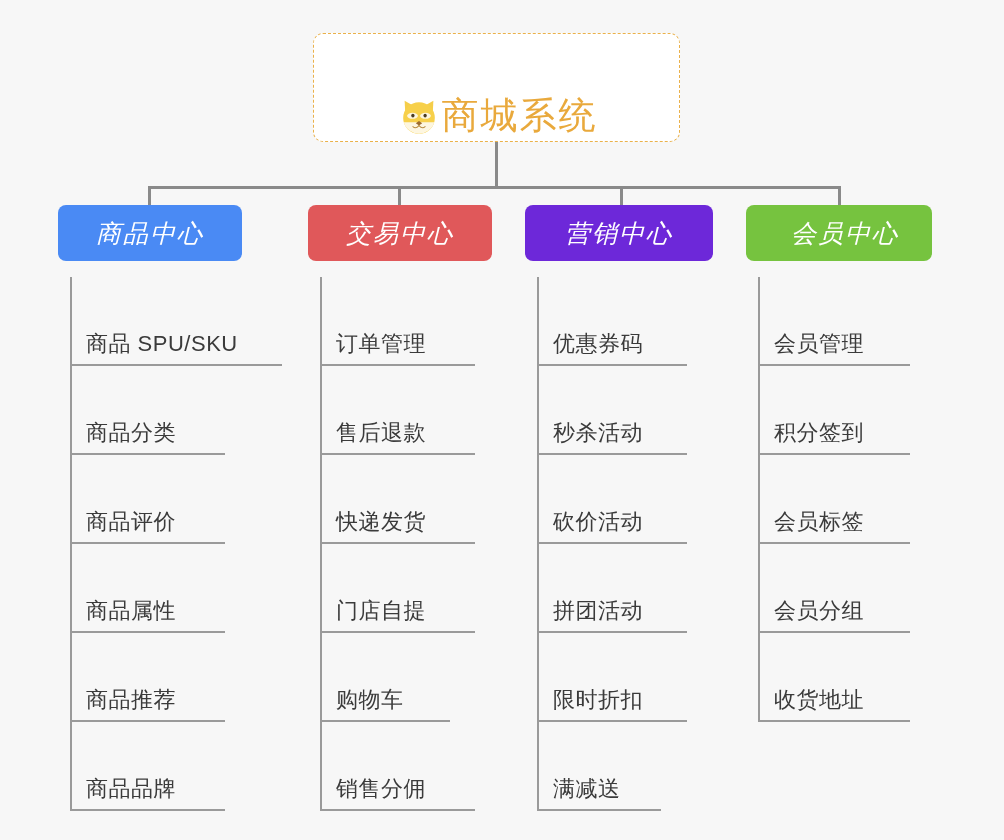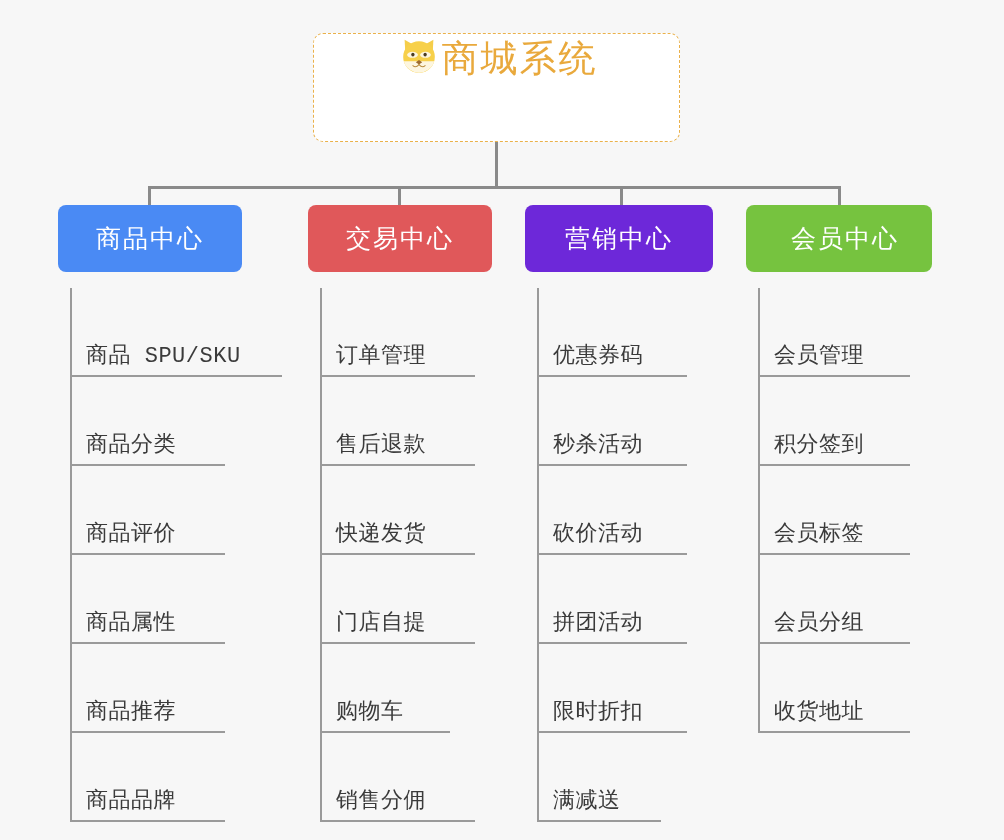--- a/index.html
+++ b/index.html
@@ -27,21 +27,21 @@
     position: absolute;
     left: 313px;
     top: 33px;
     width: 367px;
     height: 109px;
     box-sizing: border-box;
     background: #ffffff;
     border: 1.5px dashed #eab14a;
     border-radius: 10px;
     display: flex;
-    align-items: flex-start;
+    align-items: flex-end;
     justify-content: center;
     gap: 0;
   }
   .root-emoji {
     font-size: 40px;
     line-height: 1;
     display: block;
     width: 46px;
     height: 46px;
   }
@@ -78,37 +78,37 @@
     height: 19px;
     background: #8a8a8a;
   }
 
   
   .branch {
     position: absolute;
     top: 205px;
   }
   .branch-header {
-    height: 67px;
+    height: 56px;
     border-radius: 8px;
     display: flex;
     align-items: center;
     justify-content: center;
     color: #ffffff;
     font-size: 25px;
     letter-spacing: 2px;
     box-sizing: border-box;
+    font-style: italic;
   }
 
   
   .leaf-list {
     position: relative;
     margin-top: 16px;
     padding-left: 0;
-    font-family: Liberation Mono, monospace;
   }
   .leaf-trunk {
     position: absolute;
     left: 12px;
     top: 0;
     bottom: 0;
     width: 2px;
     background: #9a9a9a;
   }
   .leaf-item {

